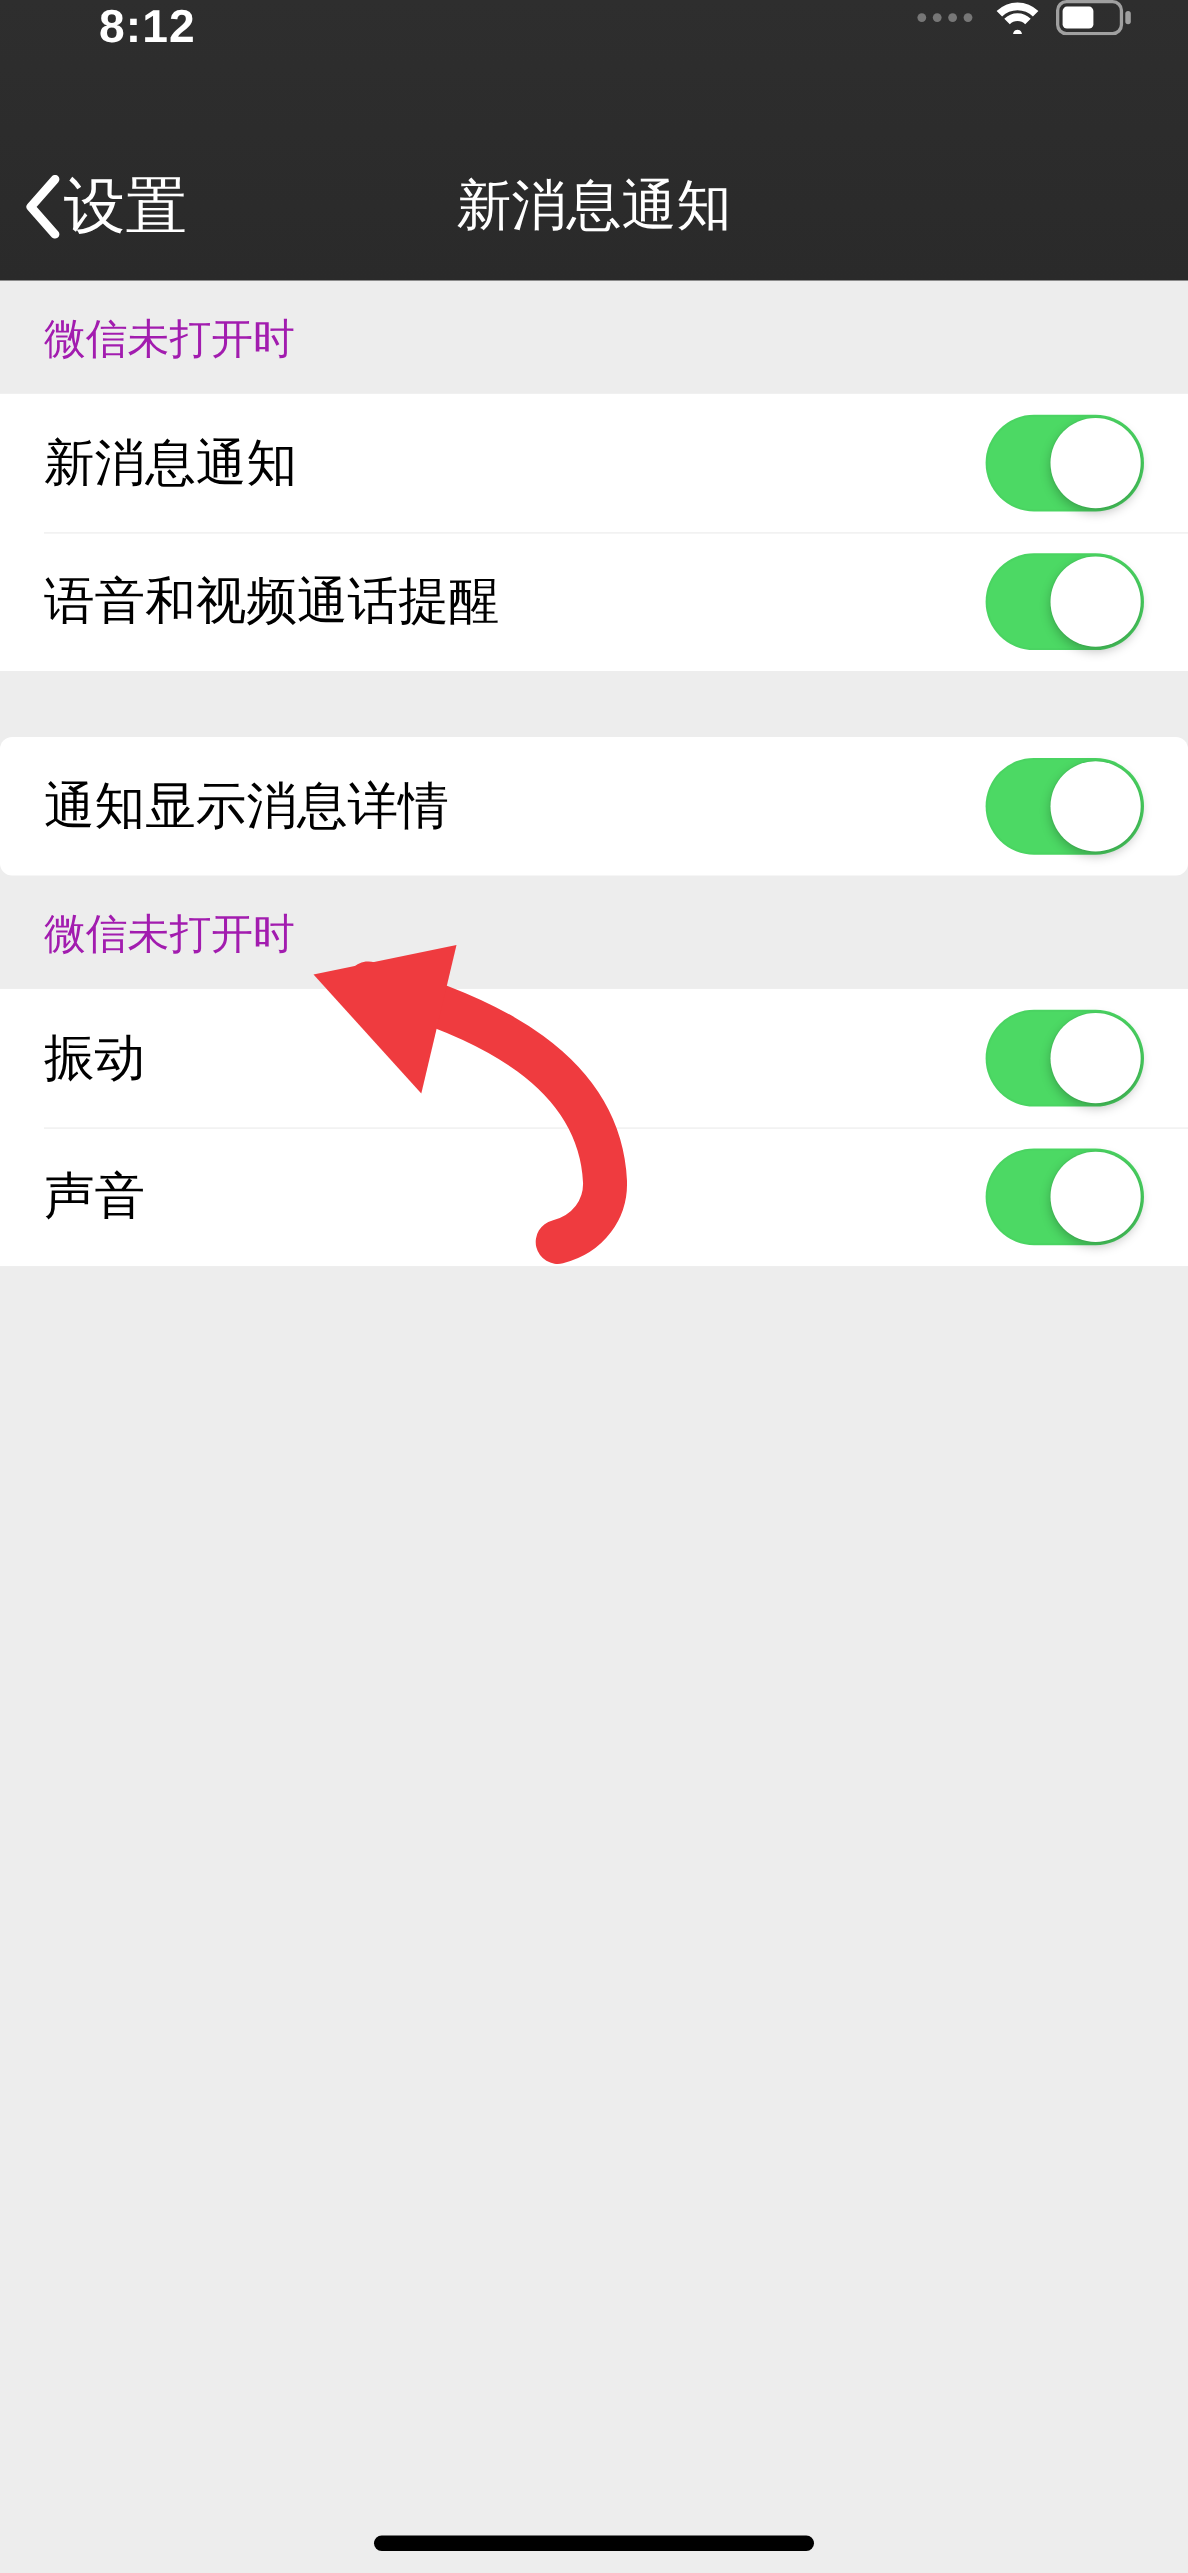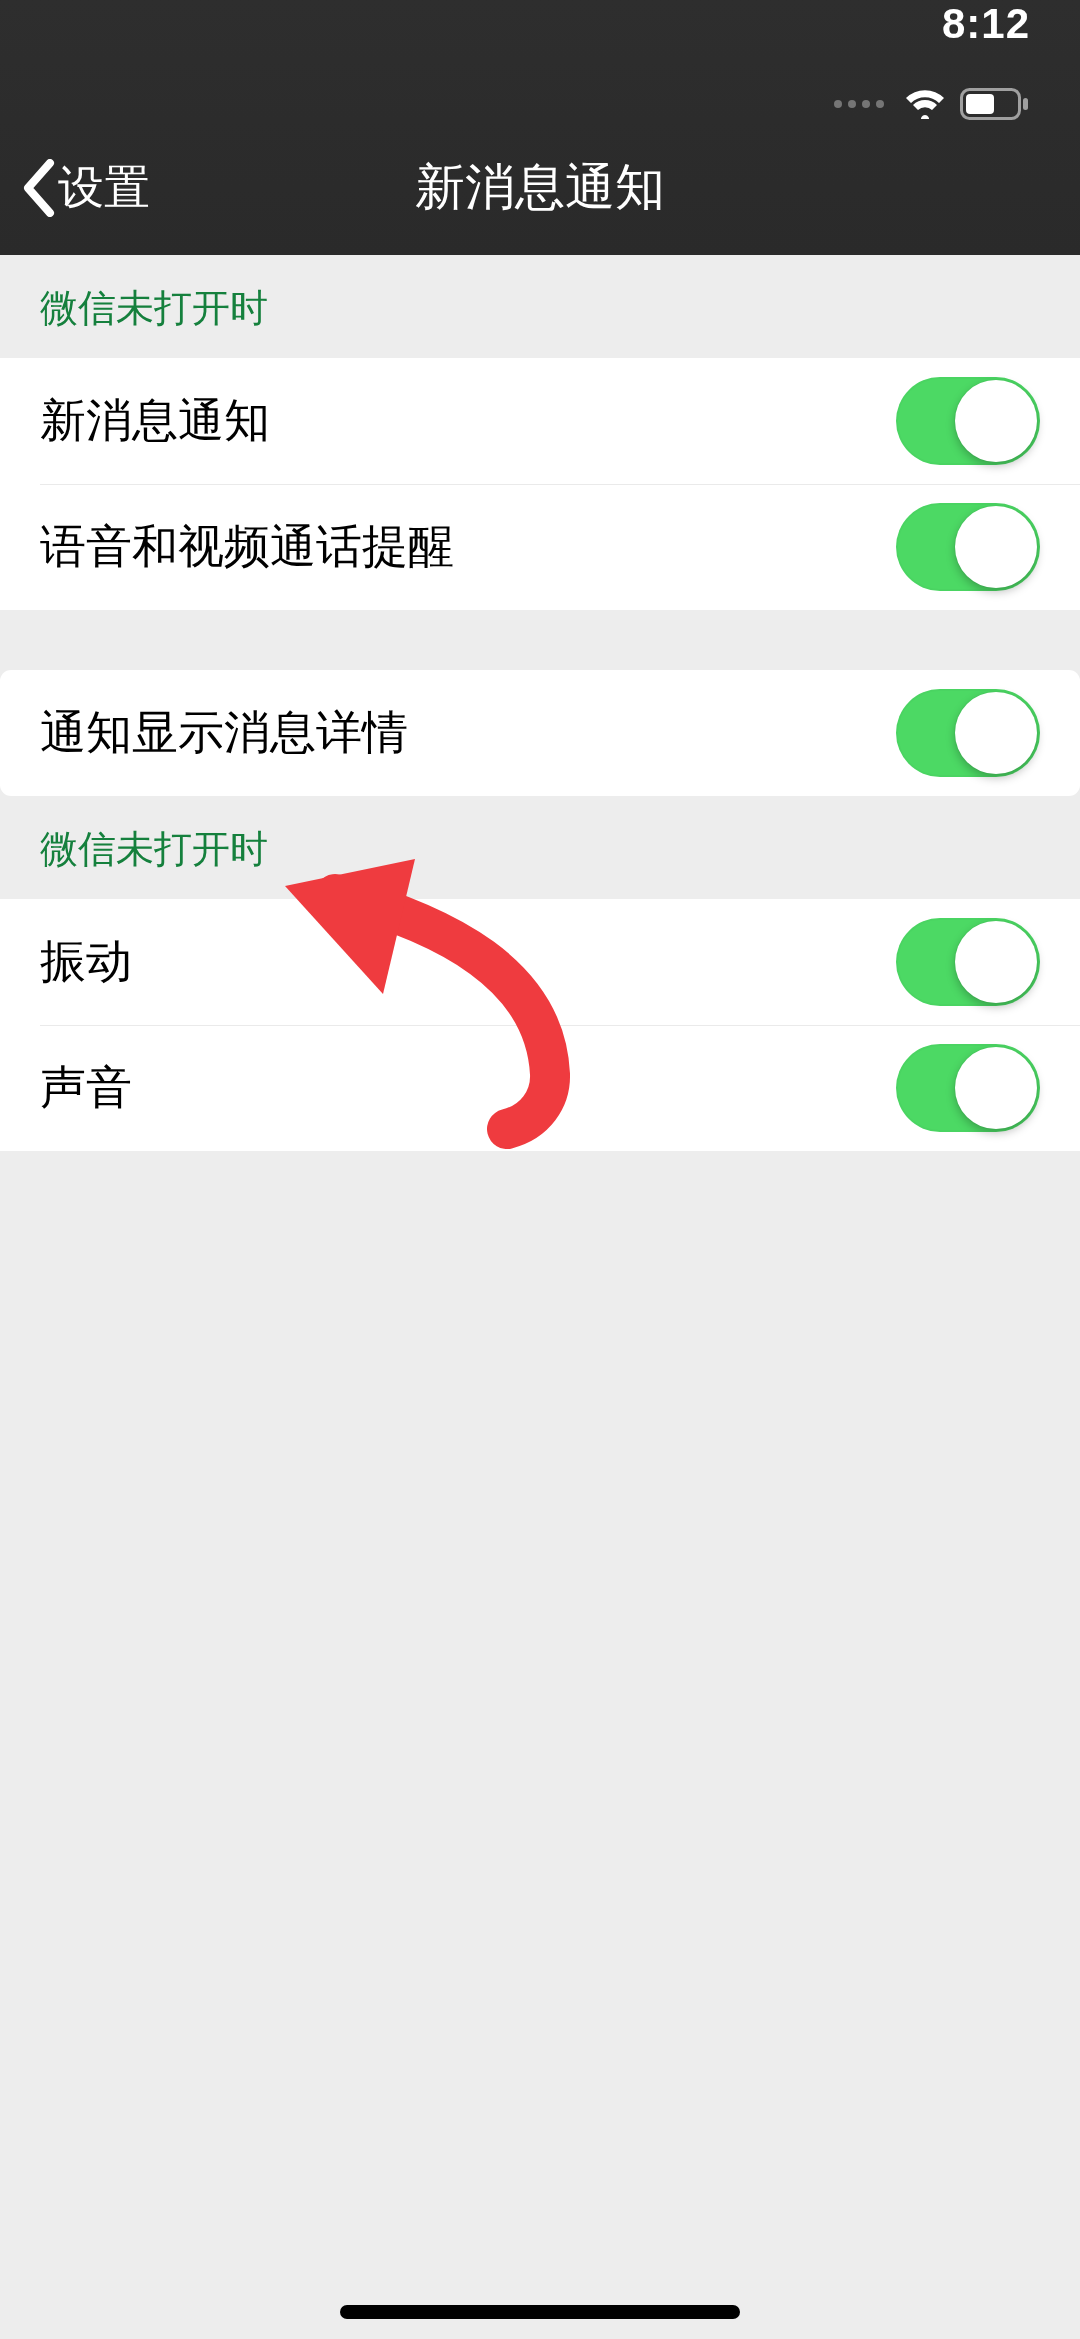--- a/index.html
+++ b/index.html
@@ -23,25 +23,24 @@
     body {
       transform: none;
       width: 1080px;
       height: 2339px;
     }
 
     .status-bar {
       height: 120px;
       background: linear-gradient(180deg,#2e2e2e,#2c2c2c);
       display: flex;
-      align-items: flex-end;
+      align-items: flex-start;
       justify-content: space-between;
       padding: 0 50px 0 90px;
       color: #fff;
-      flex-direction: column;
     }
     .status-time {
       font-size: 42px;
       font-weight: 600;
       letter-spacing: 1px;
     }
     .status-right {
       display: flex;
       align-items: center;
       gap: 14px;
@@ -76,33 +75,33 @@
       left: 10px;
       top: 0;
       bottom: 0;
       display: flex;
       align-items: center;
       padding: 0 10px;
       gap: 2px;
     }
     .nav-back svg { display:block; }
     .nav-back-label {
-      font-size: 46px;
+      font-size: 56px;
       font-weight: 400;
     }
     .nav-title {
       margin: 0 auto;
       font-size: 50px;
       font-weight: 500;
     }
 
     .section-header {
       padding: 28px 40px 24px;
       font-size: 38px;
-      color: #15803d;
+      color: #a21caf;
     }
 
     .cell-group {
       background: #ffffff;
     }
     .cell {
       display: flex;
       align-items: center;
       justify-content: space-between;
       padding: 0 40px;

